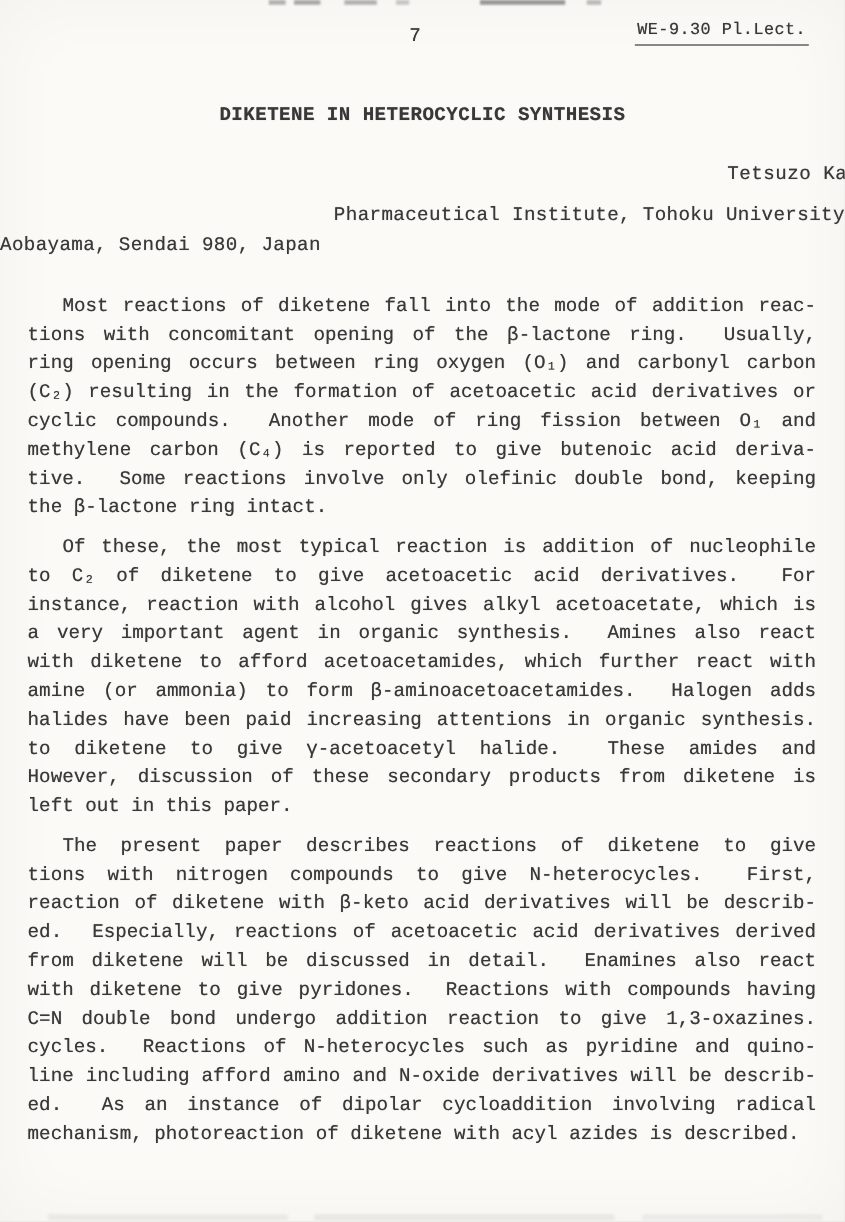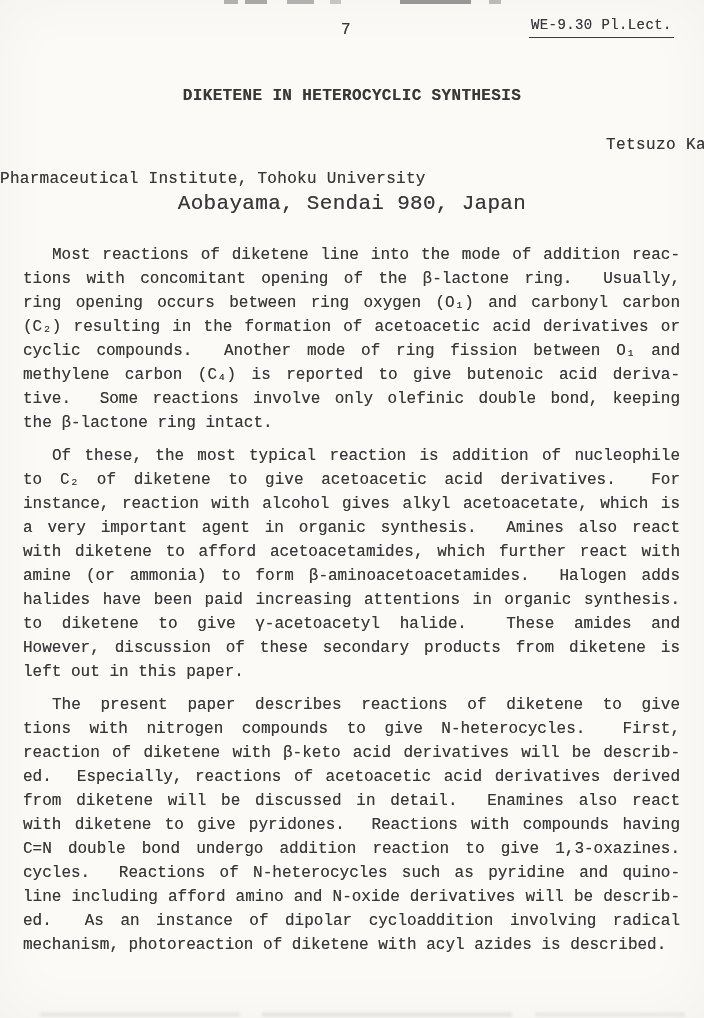--- a/index.html
+++ b/index.html
@@ -63,32 +63,32 @@
     font-size: 16px;
     letter-spacing: 0.4px;
     line-height: 18px;
     margin-left: 22px;
   }
   .affil-1 {
     position: absolute;
     top: 170px;
     left: 0;
     width: 100%;
-    text-align: left;
+    text-align: right;
     font-size: 16px;
     letter-spacing: 0.3px;
     line-height: 18px;
   }
   .affil-2 {
     position: absolute;
     top: 195px;
     left: 0;
     width: 100%;
-    text-align: center;
-    font-size: 21px;
+    text-align: left;
+    font-size: 16px;
     letter-spacing: 0.3px;
     line-height: 18px;
   }
   
   .body-text {
     position: absolute;
     top: 243px;
     left: 23px;
     width: 657px;
     font-size: 16px;
@@ -130,21 +130,21 @@
   <div class="page-number ink">7</div>
   <div class="session-tag ink">WE-9.30 Pl.Lect.</div>
 
   <h1 class="title ink">DIKETENE IN HETEROCYCLIC SYNTHESIS</h1>
   <div class="author-name ink">Tetsuzo Kato</div>
   <div class="affil-1 ink">Pharmaceutical Institute, Tohoku University</div>
   <div class="affil-2 ink">Aobayama, Sendai 980, Japan</div>
 
   <main class="body-text ink">
     <div class="paragraph">
-        <div class="line">Most reactions of diketene line into the mode of addition reac-</div>
+        <div class="line">Most reactions of diketene fall into the mode of addition reac-</div>
         <div class="line">tions with concomitant opening of the β-lactone ring.&nbsp; Usually,</div>
         <div class="line">ring opening occurs between ring oxygen (O₁) and carbonyl carbon</div>
         <div class="line">(C₂) resulting in the formation of acetoacetic acid derivatives or</div>
         <div class="line">cyclic compounds.&nbsp; Another mode of ring fission between O₁ and</div>
         <div class="line">methylene carbon (C₄) is reported to give butenoic acid deriva-</div>
         <div class="line">tive.&nbsp; Some reactions involve only olefinic double bond, keeping</div>
         <div class="line">the β-lactone ring intact.</div>
       </div>
     <div class="paragraph">
         <div class="line">Of these, the most typical reaction is addition of nucleophile</div>

